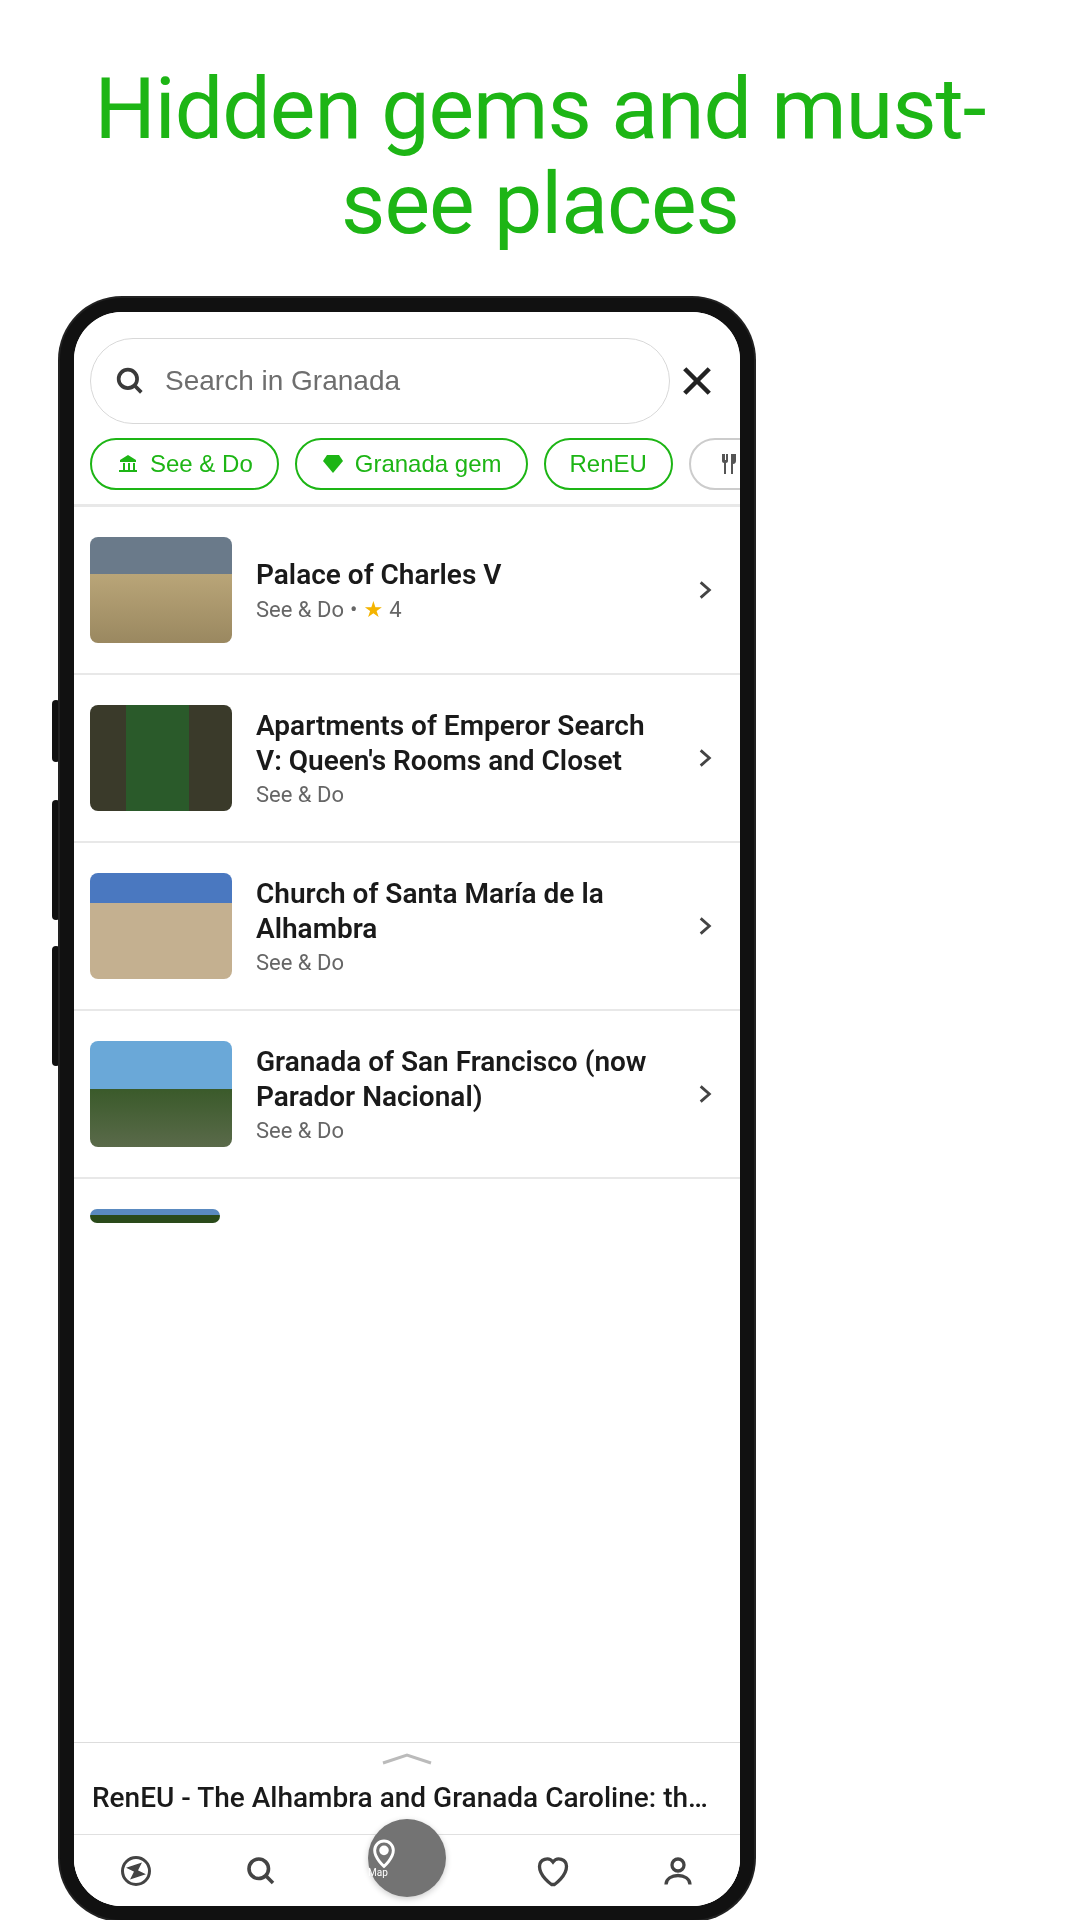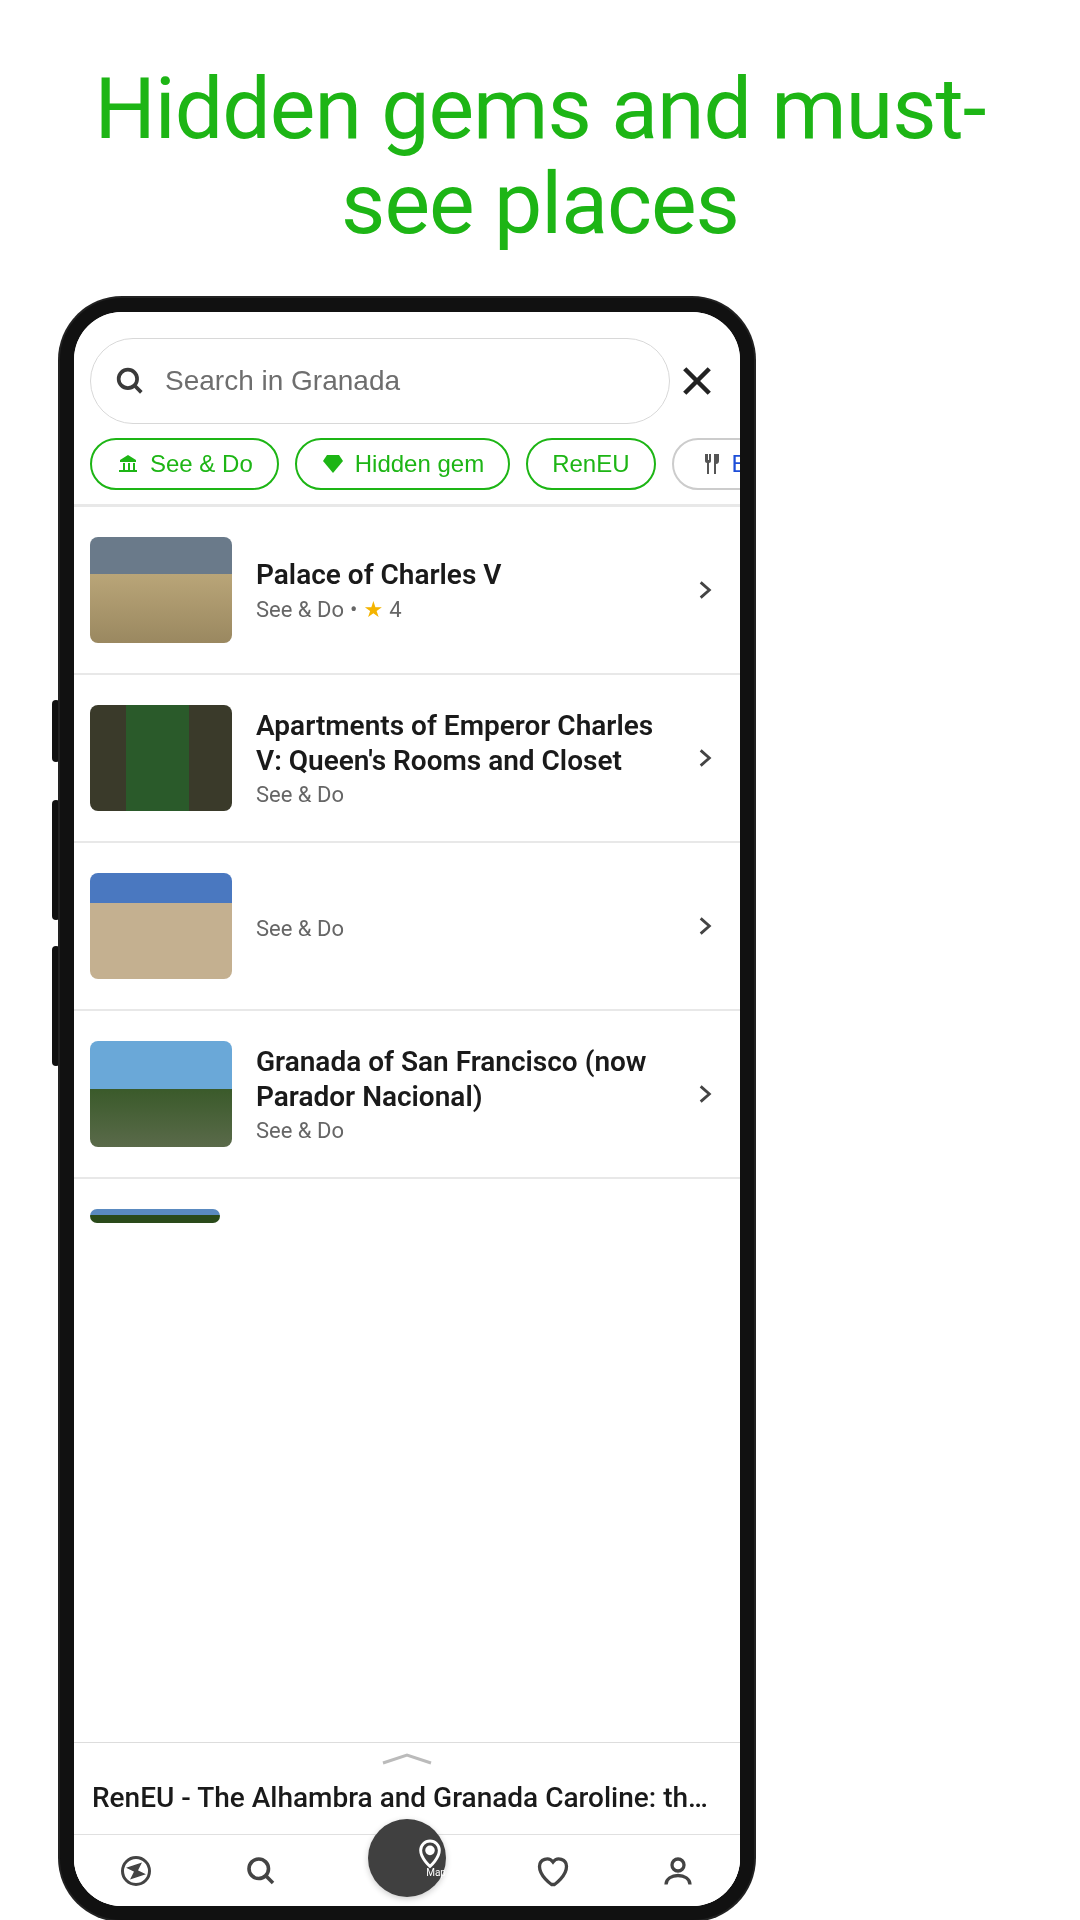--- a/index.html
+++ b/index.html
@@ -51,21 +51,21 @@
 .row.peek .thumb { height: 14px; width: 130px; }
 
 .bottom-sheet { border-top: 1px solid #ddd; }
 .sheet-handle { display: flex; justify-content: center; padding: 8px 0 4px; }
 .sheet-handle svg { width: 56px; height: 16px; color: #bbb; }
 .sheet-title { font-size: 28px; font-weight: 500; color: #1a1a1a; padding: 10px 18px 20px 18px; white-space: nowrap; overflow: hidden; text-overflow: ellipsis; }
 
 .tabbar { display: flex; justify-content: space-around; align-items: center; height: 72px; border-top: 1px solid #e0e0e0; background: #fff; position: relative; }
 .tabbar button { background: none; border: none; display: flex; align-items: center; justify-content: center; }
 .tabbar svg { width: 36px; height: 36px; color: #444; }
-.tab-center { width: 78px; height: 78px; background: #404040; border-radius: 50%; display: flex; flex-direction: column; align-items: flex-end; justify-content: center; margin-top: -26px; box-shadow: 0 2px 6px rgba(0,0,0,0.2); }
+.tab-center { width: 78px; height: 78px; background: #737373; border-radius: 50%; display: flex; flex-direction: column; align-items: flex-start; justify-content: center; margin-top: -26px; box-shadow: 0 2px 6px rgba(0,0,0,0.2); }
 .tab-center svg { color: #fff; width: 32px; height: 32px; }
 .tab-center span { color: #fff; font-size: 10px; margin-top: -2px; }
 </style>
 </head>
 <body>
 
 <h1 class="hero-title">Hidden gems and must-see places</h1>
 
 <div class="phone-side-btn b1"></div>
 <div class="phone-side-btn b2"></div>
@@ -95,21 +95,21 @@
       <button class="chip active">
         <svg viewBox="0 0 24 24" fill="currentColor">
             <path d="M12 3L4 8v2h16V8l-8-5zm-7 8v7H3v2h18v-2h-2v-7h-2v7h-3v-7h-2v7H9v-7H7v7H5v-7z"></path>
           </svg>
         <span>See &amp; Do</span>
       </button>
       <button class="chip active">
         <svg viewBox="0 0 24 24" fill="currentColor">
             <path d="M6 3h12l4 6-10 12L2 9l4-6z"></path>
           </svg>
-        <span>Hidden gem</span>
+        <span>Granada gem</span>
       </button>
       <button class="chip active">
         <span>RenEU</span>
       </button>
       <button class="chip eat">
         <svg viewBox="0 0 24 24" fill="currentColor">
             <path d="M7 2v7c0 1.1.9 2 2 2v11h2V11c1.1 0 2-.9 2-2V2h-2v6h-1V2h-2v6H9V2H7zm9 0v20h2V12c1.7 0 3-1.3 3-3V2h-5z"></path>
           </svg>
         <span>Eat</span>
       </button>
@@ -132,33 +132,34 @@
           </div>
         </div>
         <svg class="chev" viewBox="0 0 24 24" fill="none" stroke="currentColor" stroke-width="2.6">
             <polyline points="8 5 16 12 8 19"></polyline>
           </svg>
       </div>
 
       <div class="row">
         <div class="thumb t2"></div>
         <div class="row-body">
-          <div class="row-title">Apartments of Emperor Charles V: Queen's Rooms and Closet</div>
+          <div class="row-title">Apartments of Emperor Search V: Queen's Rooms and Closet</div>
           <div class="row-sub">
             <span>See &amp; Do</span>
           </div>
         </div>
         <svg class="chev" viewBox="0 0 24 24" fill="none" stroke="currentColor" stroke-width="2.6">
             <polyline points="8 5 16 12 8 19"></polyline>
           </svg>
       </div>
 
       <div class="row">
         <div class="thumb t3"></div>
         <div class="row-body">
+          <div class="row-title">Church of Santa María de la Alhambra</div>
           <div class="row-sub">
             <span>See &amp; Do</span>
           </div>
         </div>
         <svg class="chev" viewBox="0 0 24 24" fill="none" stroke="currentColor" stroke-width="2.6">
             <polyline points="8 5 16 12 8 19"></polyline>
           </svg>
       </div>
 
       <div class="row">

